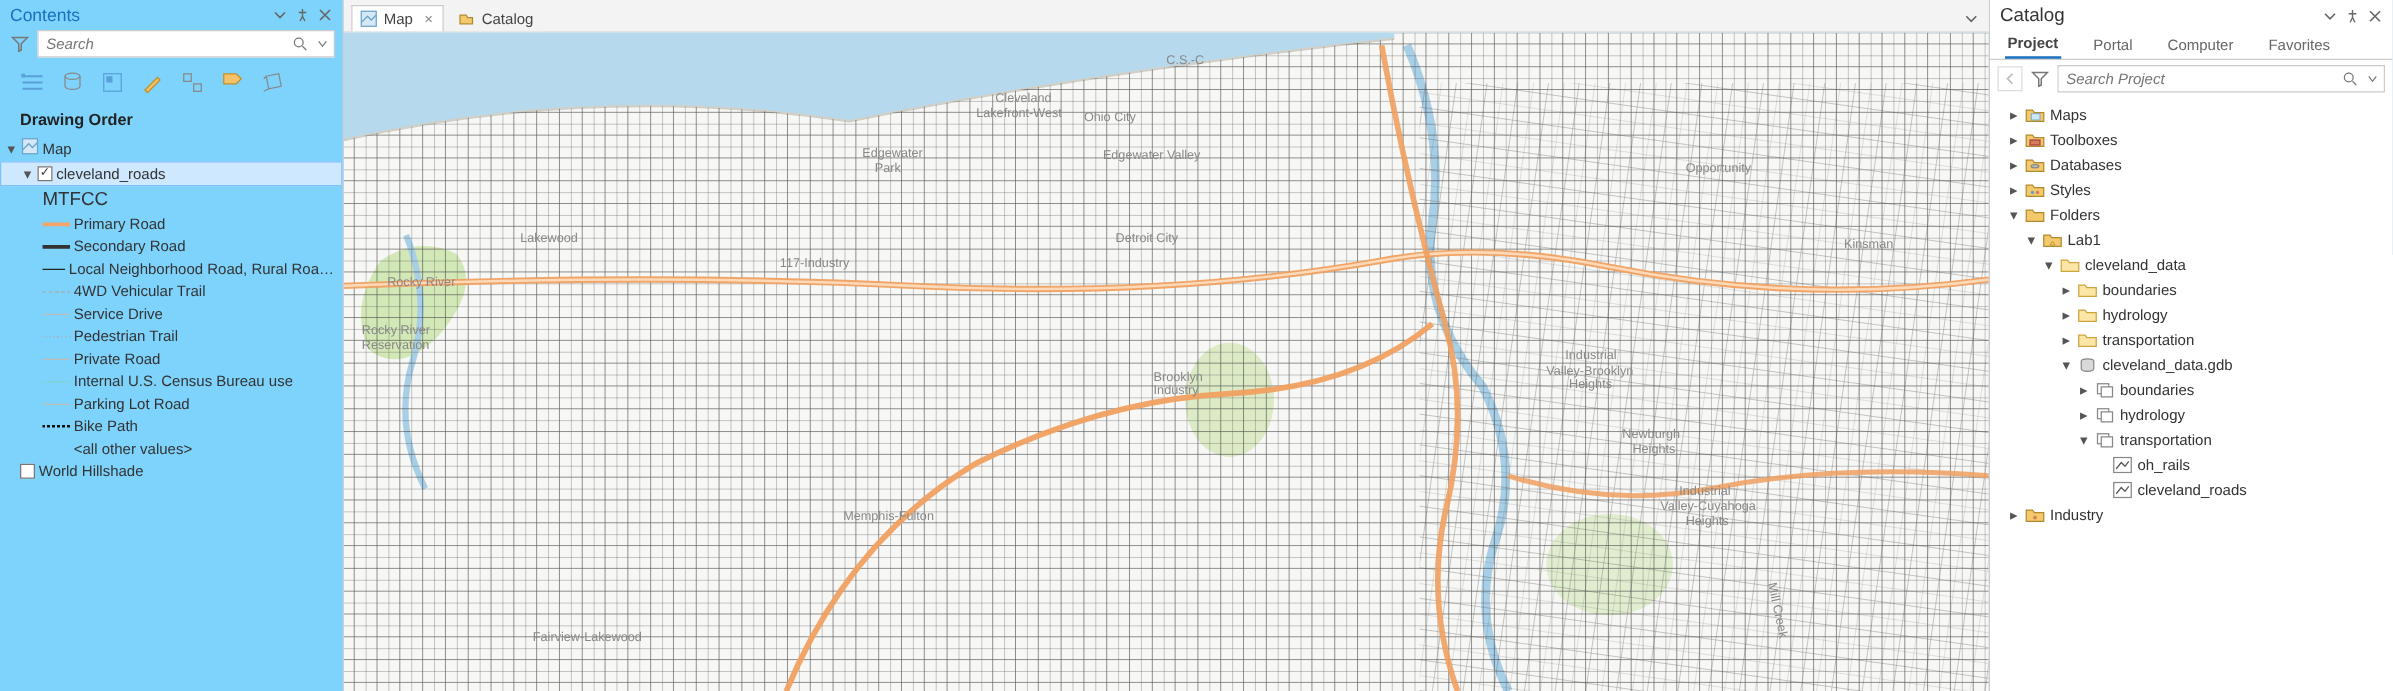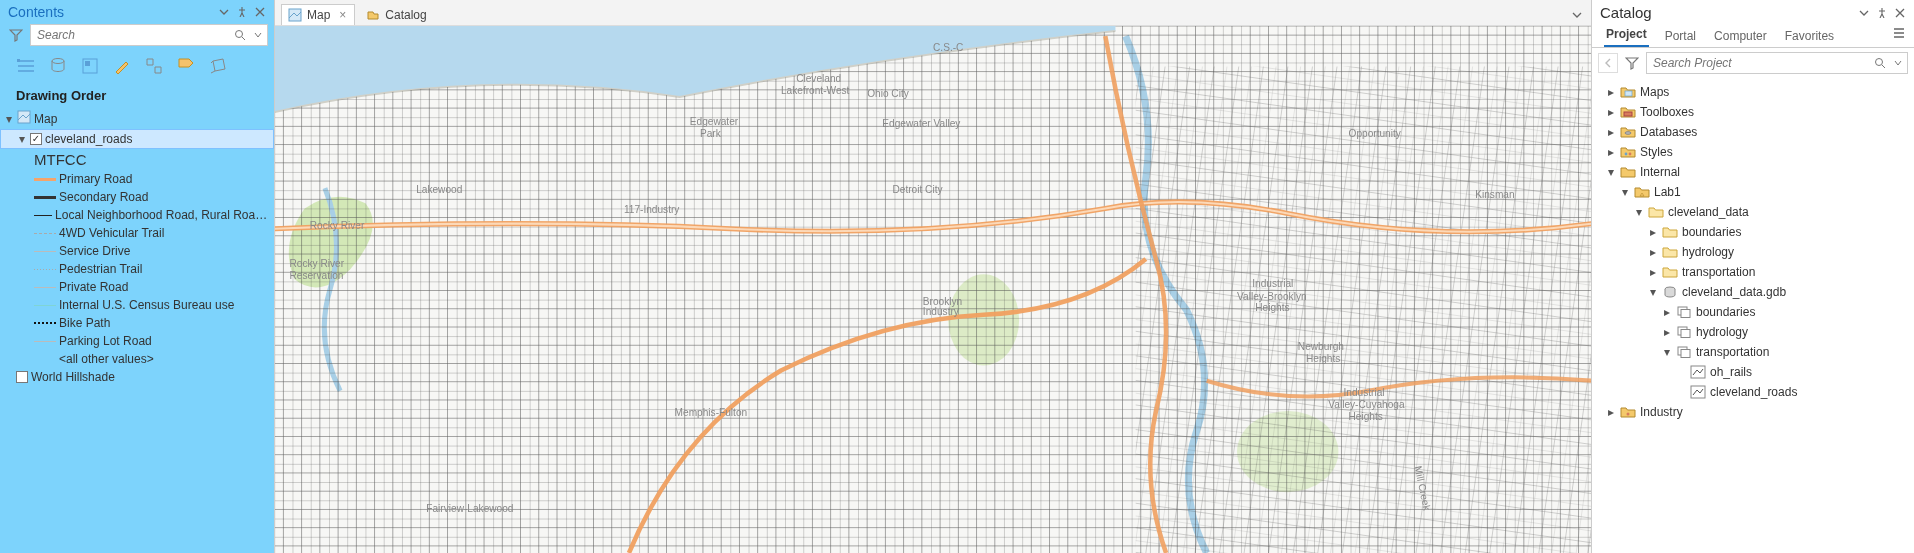--- a/index.html
+++ b/index.html
@@ -45,21 +45,21 @@
   .tabbar { display: flex; align-items: center; padding: 4px 6px 0 6px; gap: 4px; background: #f3f3f3; border-bottom: 1px solid #ddd; }
   .view-tab { display: inline-flex; align-items: center; gap: 5px; padding: 3px 8px 3px 6px; background: #fff; border: 1px solid #ccc; border-bottom: none; font-size: 12px; color: #444; }
   .view-tab .tab-icon { width: 14px; height: 14px; }
   .view-tab .close-x { color: #888; margin-left: 4px; cursor: pointer; }
   .view-tab.inactive { background: #f3f3f3; border-color: transparent; }
   .tabbar .spacer { flex: 1; }
   .map-canvas { position: relative; flex: 1; background: #b6d9ee; overflow: hidden; }
 
   
   .catalog-pane { width: 322px; min-width: 322px; background: #fff; display: flex; flex-direction: column; }
-  .cat-tabs { display: flex; align-items: end; gap: 14px; padding: 2px 8px 0 12px; border-bottom: 1px solid #ccc; }
+  .cat-tabs { display: flex; align-items: end; gap: 24px; padding: 2px 8px 0 12px; border-bottom: 1px solid #ccc; }
   .cat-tab { padding: 2px 2px 4px 2px; color: #666; cursor: pointer; }
   .cat-tab.active { color: #444; font-weight: 600; border-bottom: 2px solid #1a6fbf; }
   .cat-tab-spacer { flex: 1; }
   .menu-icon { color: #666; padding-bottom: 4px; }
   .cat-search-row { display: flex; align-items: center; padding: 4px 6px; gap: 4px; }
   .nav-arrow { width: 20px; height: 20px; display: inline-flex; align-items: center; justify-content: center; color: #aaa; border: 1px solid #ddd; }
   .cat-tree { flex: 1; overflow-y: auto; padding-top: 4px; }
   .ct-row { display: flex; align-items: center; gap: 4px; padding: 1.5px 6px 1.5px 0; line-height: 17px; }
   .ct-exp { width: 10px; display: inline-flex; align-items: center; justify-content: center; color: #555; }
   .ct-icon { width: 16px; height: 14px; display: inline-flex; align-items: center; justify-content: center; }
@@ -212,26 +212,26 @@
           </div>
           <div class="tree-row indent-3" style="padding-left: 34px;">
             <span class="swatch thin-gray"></span>
             <span class="row-label">Private Road</span>
           </div>
           <div class="tree-row indent-3" style="padding-left: 34px;">
             <span class="swatch cyan"></span>
             <span class="row-label">Internal U.S. Census Bureau use</span>
           </div>
           <div class="tree-row indent-3" style="padding-left: 34px;">
+            <span class="swatch thin-gray"></span>
+            <span class="row-label">Parking Lot Road</span>
+          </div>
+          <div class="tree-row indent-3" style="padding-left: 34px;">
             <span class="swatch dark-dot"></span>
             <span class="row-label">Bike Path</span>
-          </div>
-          <div class="tree-row indent-3" style="padding-left: 34px;">
-            <span class="swatch thin-gray"></span>
-            <span class="row-label">Parking Lot Road</span>
           </div>
         </div>
 
       <div class="tree-row indent-3" style="padding-left:34px">
         <span style="width:22px"></span>
         <span class="row-label">&lt;all other values&gt;</span>
       </div>
 
       <div class="tree-row indent-2">
         <span class="chk"></span>
@@ -441,21 +441,21 @@
         <span>Styles</span>
       </div>
 
       <div class="ct-row depth-0">
         <span class="ct-exp">▾</span>
         <span class="ct-icon folder-yellow">
           <svg width="16" height="14" viewBox="0 0 16 14">
               <path d="M1 3h5l1.5 2H15v7H1z"></path>
             </svg>
         </span>
-        <span>Internal</span>
+        <span>Folders</span>
       </div>
 
       <div class="ct-row depth-1">
         <span class="ct-exp">▾</span>
         <span class="ct-icon folder-yellow">
           <svg width="16" height="14" viewBox="0 0 16 14">
               <path d="M1 3h5l1.5 2H15v7H1z"></path>
               <path d="M6 11 L8 8 L10 11 Z" fill="#fff" stroke="#b38a2f" stroke-width="0.6"></path>
             </svg>
         </span>

